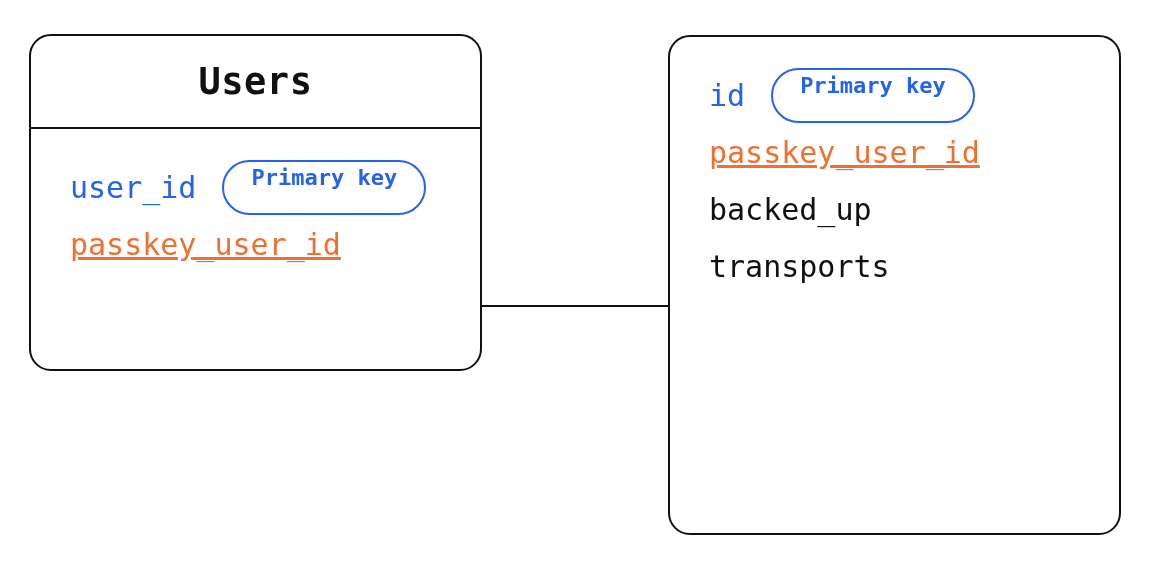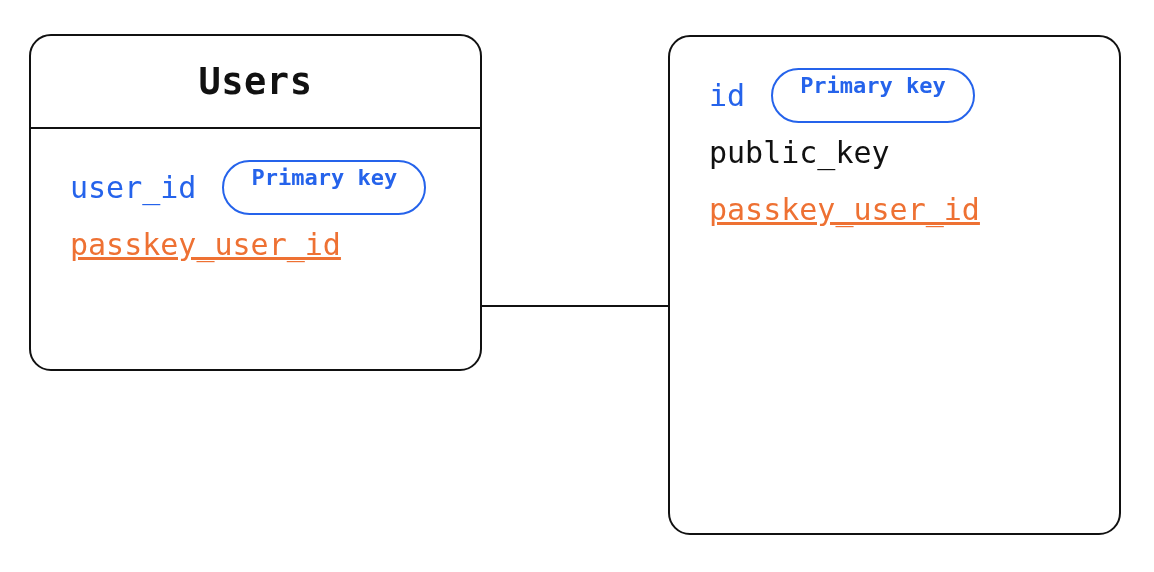--- a/index.html
+++ b/index.html
@@ -97,21 +97,24 @@
 
   <div class="connector"></div>
 
   <div class="entity entity-creds">
     <div class="entity-body">
       <div class="field-row">
         <span class="field-name pk">id</span>
         <span class="pk-badge">Primary key</span>
       </div>
       <div class="field-row">
-        <span class="field-name plain">public_key</span>
+        <span class="field-name fk">passkey_user_id</span>
       </div>
       <div class="field-row">
-        <span class="field-name fk">passkey_user_id</span>
+        <span class="field-name plain">backed_up</span>
+      </div>
+      <div class="field-row">
+        <span class="field-name plain">transports</span>
       </div>
     </div>
   </div>
 
 </div>
 
 </body></html>

